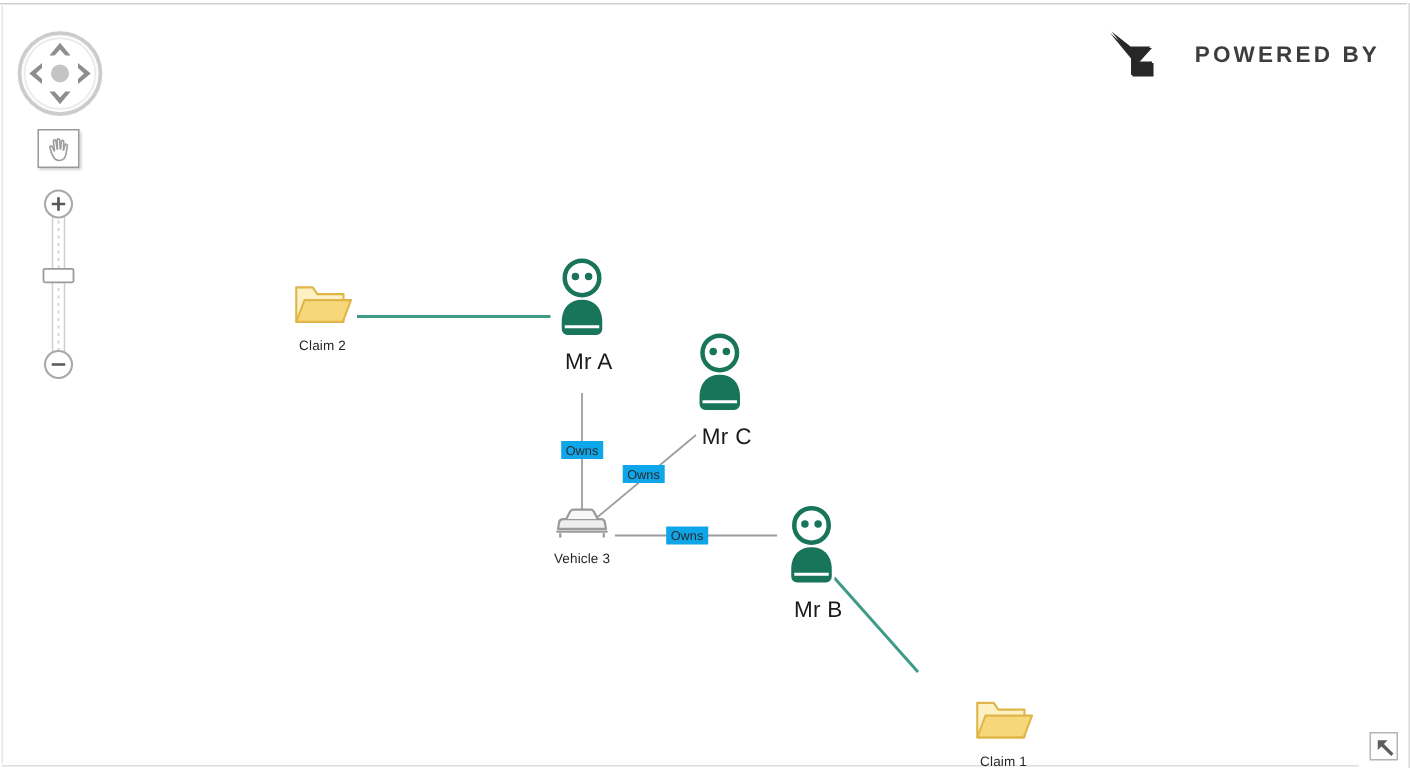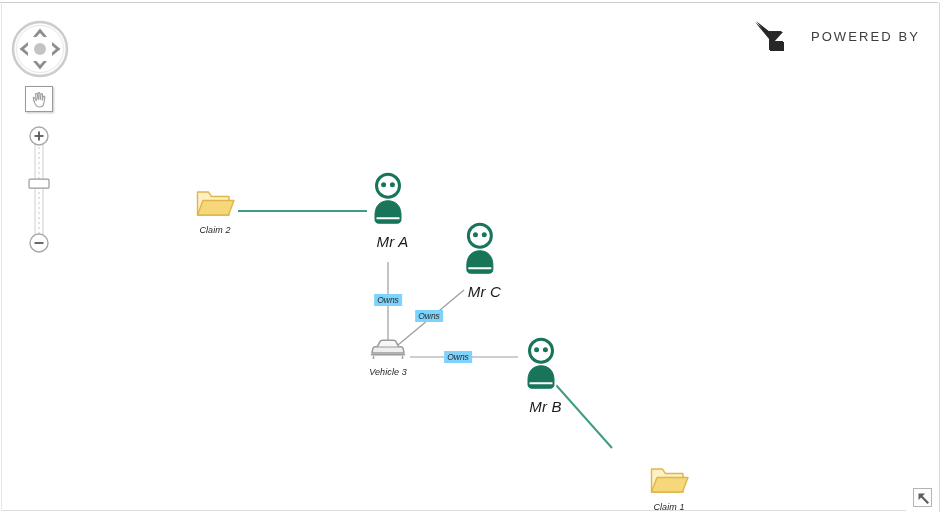--- a/index.html
+++ b/index.html
@@ -42,21 +42,20 @@
     width: 905px; height: 1px;
     background: #dedede;
   }
 
   
   #graph-canvas {
     position: absolute;
     inset: 0;
     width: 940px;
     height: 414px;
-    font-style: italic;
   }
   .node {
     position: absolute;
     text-align: center;
     transform: translate(-50%, -50%);
     user-select: none;
   }
   .node-glyph {
     position: relative;
     display: block;
@@ -78,21 +77,21 @@
     font-size: 9px;
     margin-top: 2px;
     letter-spacing: 0.1px;
     color: #262626;
   }
   .edge-label {
     position: absolute;
     transform: translate(-50%, -50%);
     font-size: 8.5px;
     color: #2b2b2b;
-    background: #7dd3fc;
+    background: #0ea5e9;
     padding: 1px 3px;
     white-space: nowrap;
     user-select: none;
   }
 
   
   #nav-controls {
     position: absolute;
     left: 11px;
     top: 20px;
@@ -128,26 +127,26 @@
     position: absolute;
     right: 20px;
     top: 16px;
     display: flex;
     align-items: center;
     gap: 6px;
     user-select: none;
   }
   .logo-text { display: flex; flex-direction: column; line-height: 1; }
   .logo-powered {
-    font-size: 13px;
+    font-size: 15px;
     letter-spacing: 2.1px;
     color: #3d3d3d;
     margin-left: 14px;
     margin-bottom: 1px;
-    font-weight: 400;
+    font-weight: 700;
   }
   .logo-name {
     font-size: 30px;
     letter-spacing: -0.4px;
     color: #2b2b2b;
     font-weight: 400;
   }
 
   
   #resize-handle {

